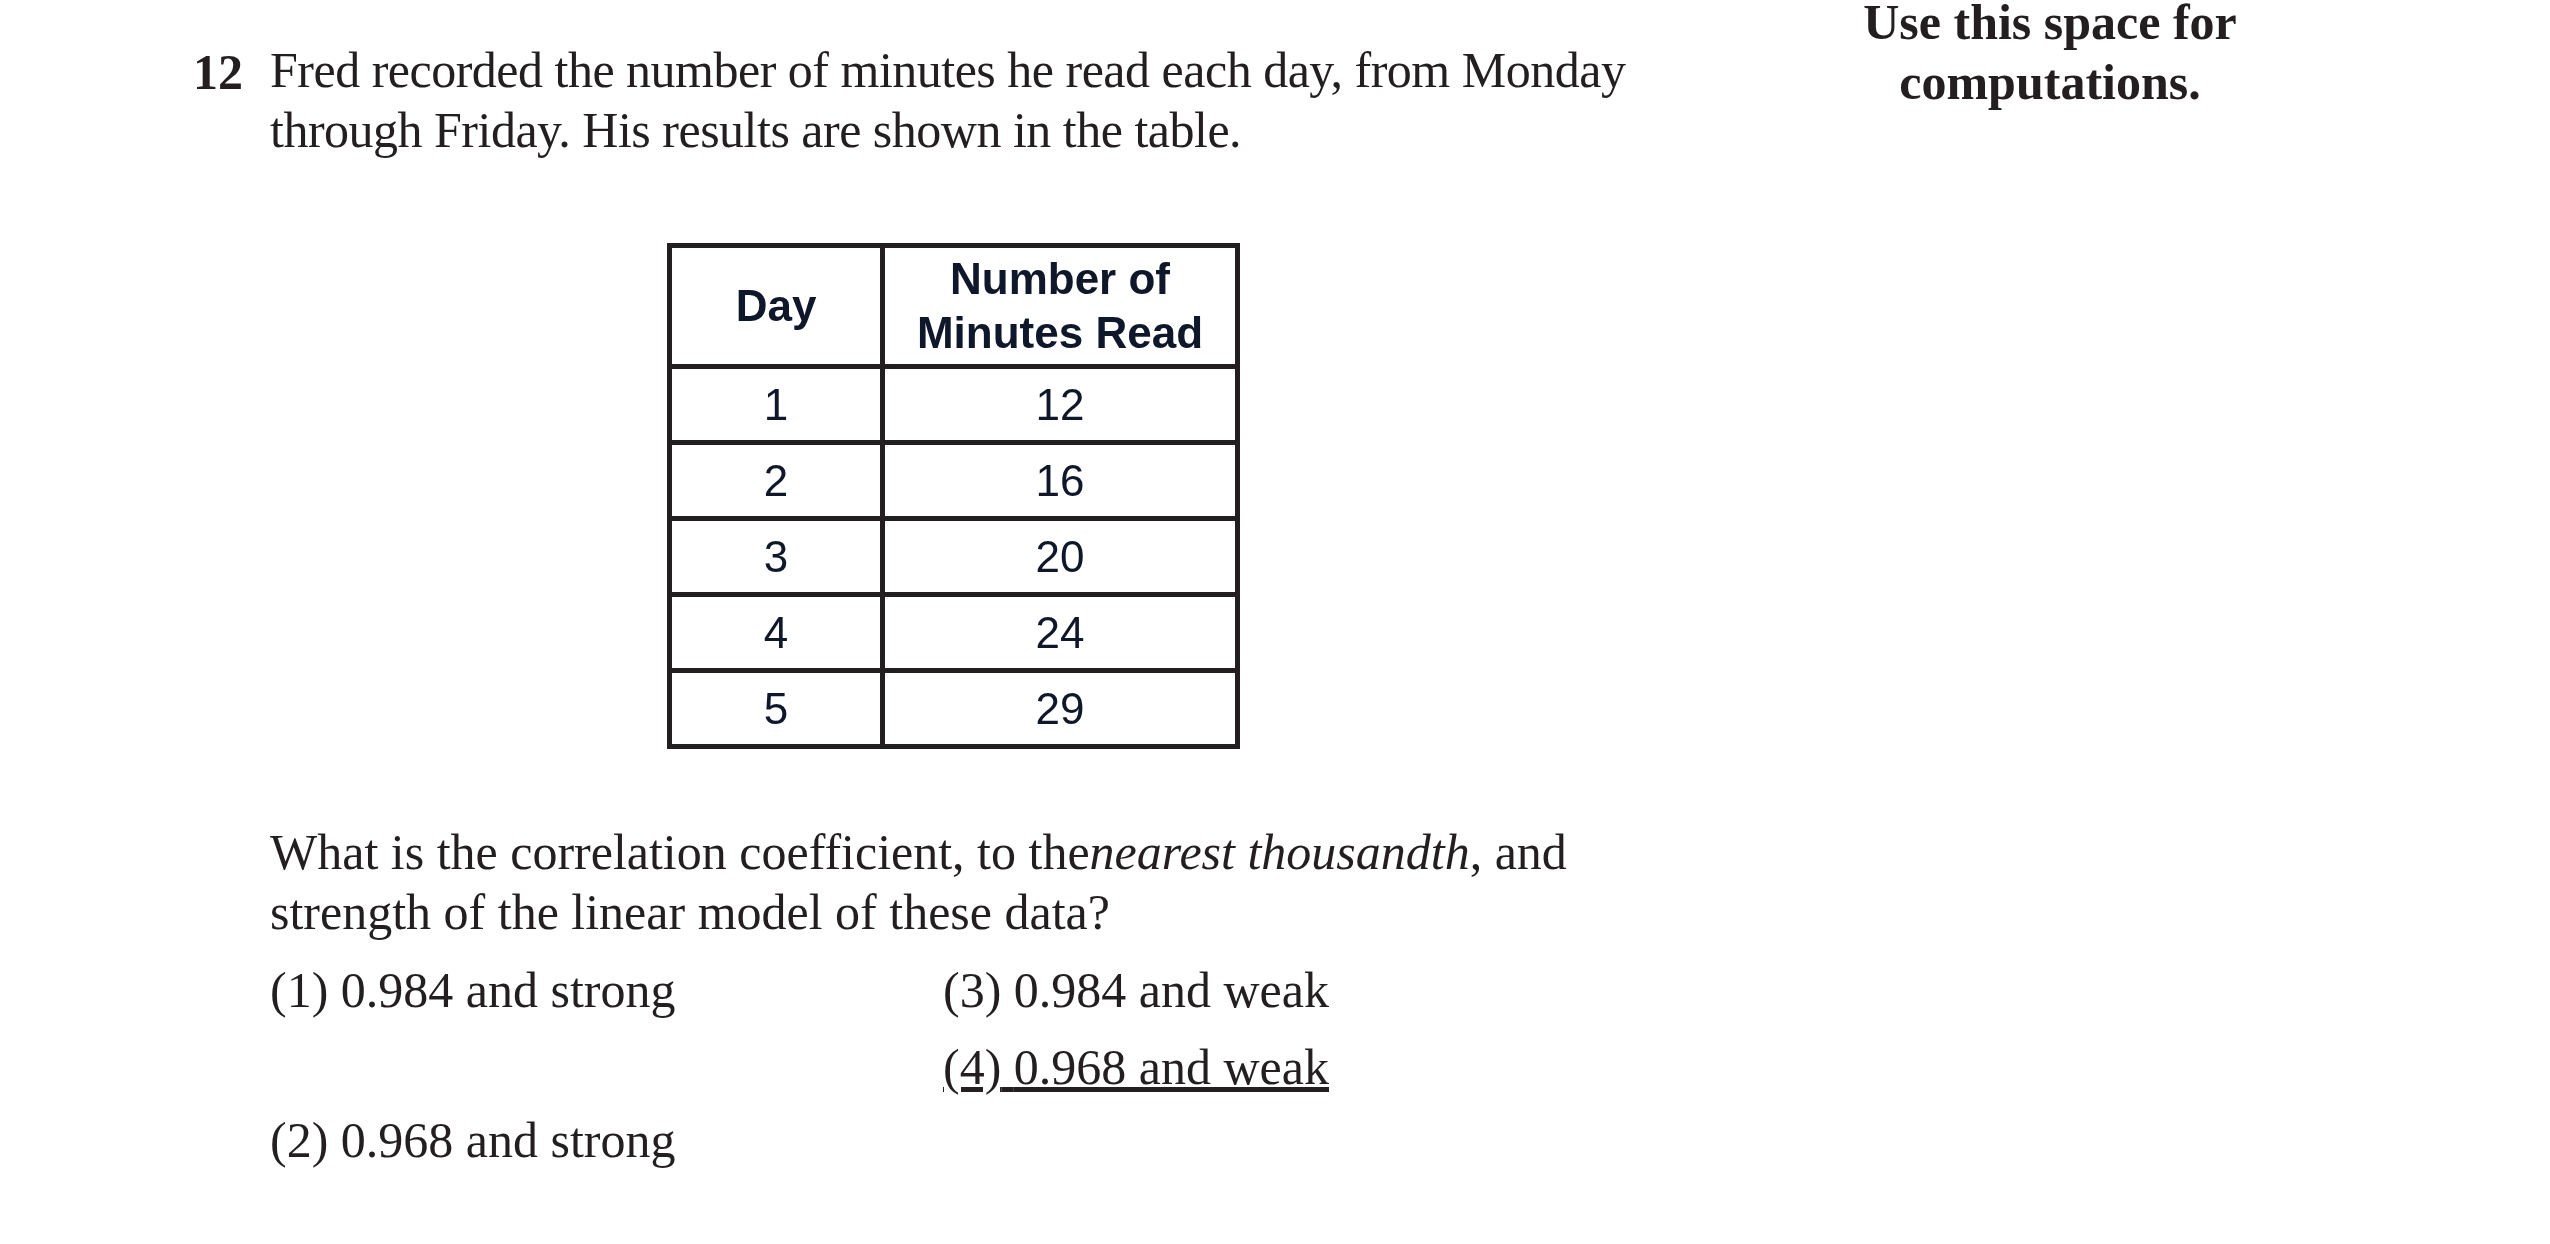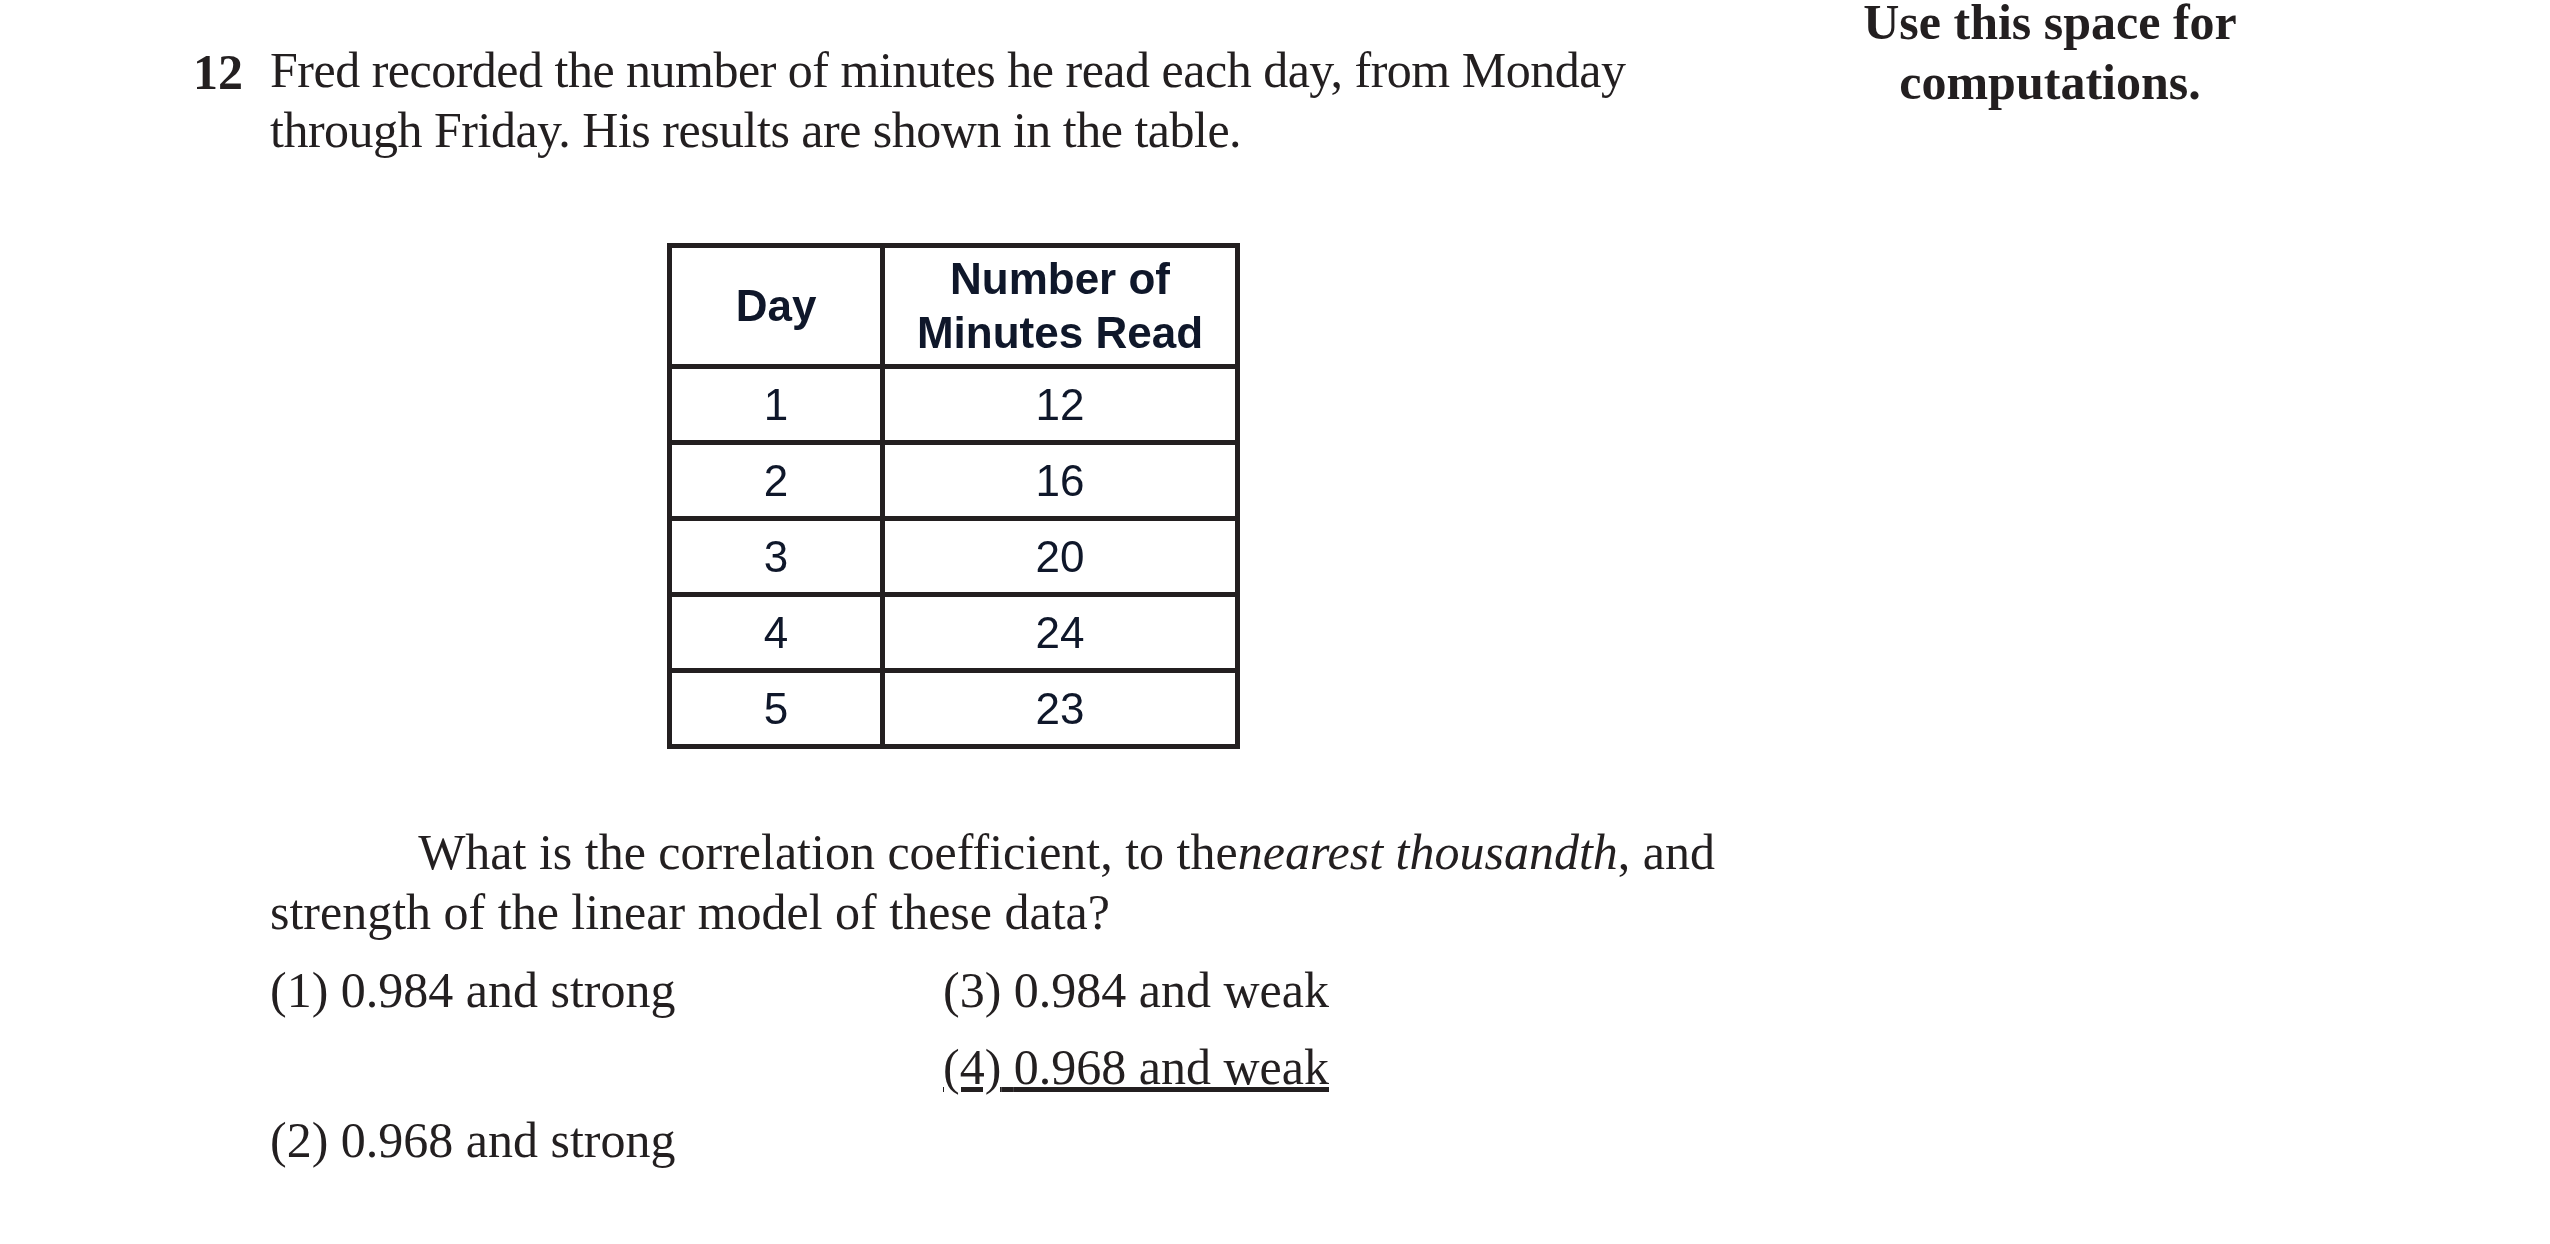--- a/index.html
+++ b/index.html
@@ -9,21 +9,21 @@
   .stem { left:270px; top:40px; width:1450px; font-size:50px; line-height:60px; letter-spacing:-0.5px; }
   .stem div { white-space:nowrap; }
   .sidebar { left:1790px; top:-8px; width:520px; text-align:center; font-size:50px; font-weight:bold; line-height:60px; }
   table.data { position:absolute; left:667px; top:243px; border-collapse:collapse; font-family:"Liberation Sans", "DejaVu Sans", sans-serif; color:#0f172a; }
   table.data td, table.data th { border:5px solid #231f20; text-align:center; padding:0; }
   table.data th { font-weight:bold; font-size:44px; line-height:54px; height:116px; }
   table.data td { font-size:44px; height:71px; }
   .col1 { width:208px; }
   .col2 { width:350px; }
   .question { left:270px; top:822px; width:1445px; font-size:50px; line-height:60px; }
-  .question .line1 { display:flex; justify-content:flex-end; white-space:nowrap; }
+  .question .line1 { display:flex; justify-content:flex-start; white-space:nowrap; }
   .question em { }
   .option { font-size:50px; line-height:60px; white-space:nowrap; }
   .opt1 { left:270px; top:960px; }
   .opt2 { left:270px; top:1066px;margin-top:44px; }
   .opt3 { left:943px; top:960px; }
   .opt4 { left:943px; top:1037px;text-decoration:underline; }
 </style>
 </head>
 <body>
 
@@ -59,21 +59,21 @@
   <tr>
     <td>3</td>
     <td>20</td>
   </tr>
   <tr>
     <td>4</td>
     <td>24</td>
   </tr>
   <tr>
     <td>5</td>
-    <td>23</td>
+    <td>29</td>
   </tr>
 </tbody>
   </table>
 
 <div class="abs question">
   <div class="line1">
     <span>What is the correlation coefficient, to the</span>
     <span><em>nearest thousandth</em><span>, and</span></span>
   </div>
   <div>strength of the linear model of these data?</div>

